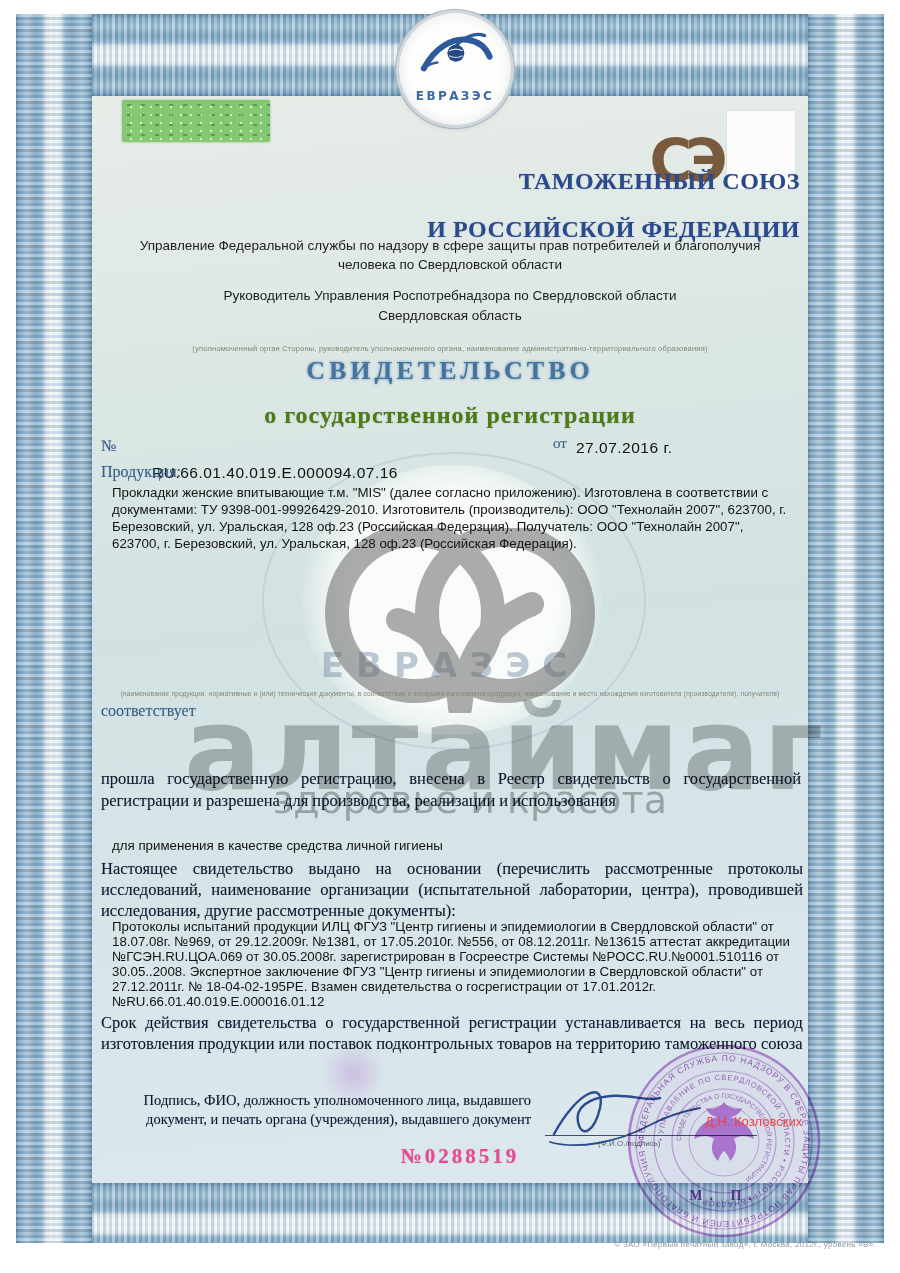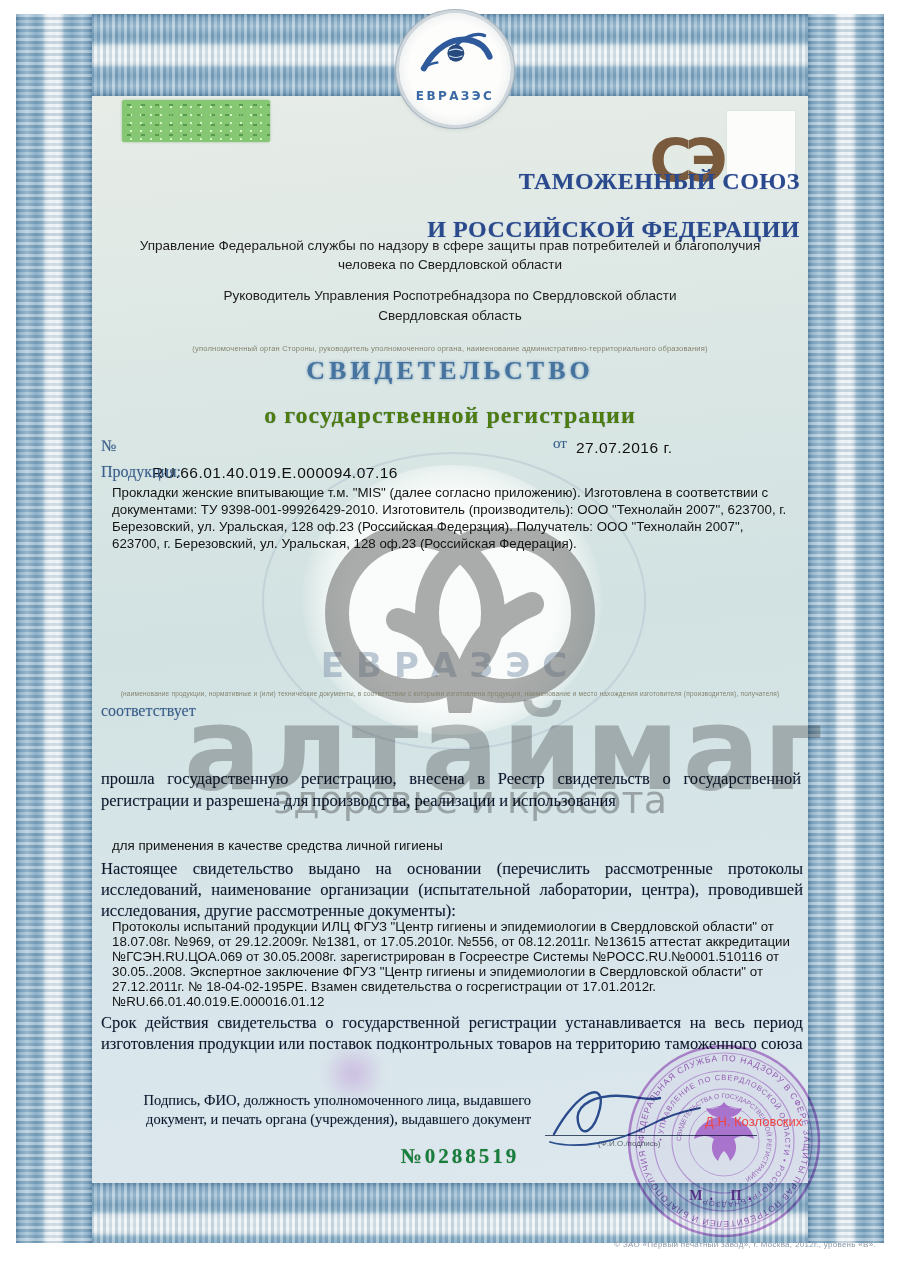--- a/index.html
+++ b/index.html
@@ -70,21 +70,21 @@
      font-family:"DejaVu Sans",sans-serif;font-size:38px;color:rgba(112,112,112,.5);mix-blend-mode:multiply;pointer-events:none;}
   
   .sig-line{position:absolute;left:545px;top:1135px;width:212px;border-bottom:1.5px solid #3f5068;z-index:4;}
   .sig-note{position:absolute;left:598px;top:1139px;font-family:"Liberation Sans",sans-serif;font-size:8px;color:#5a6470;z-index:4;}
   .signer{position:absolute;left:705px;top:1114px;font-family:"Liberation Sans",sans-serif;font-size:13px;color:#ef4444;z-index:7;}
   .sig-svg{position:absolute;left:548px;top:1078px;z-index:6;}
   .stamp{position:absolute;left:612px;top:1038px;z-index:6;mix-blend-mode:multiply;}
   .smudge{position:absolute;left:318px;top:1046px;width:70px;height:55px;border-radius:50%;z-index:3;
      background:radial-gradient(circle,rgba(170,90,200,.30),transparent 70%);filter:blur(4px);}
   .serial{position:absolute;left:360px;top:1144px;width:200px;text-align:center;z-index:4;
-     font-weight:bold;font-size:21px;letter-spacing:3px;color:#15803d;text-shadow:0 0 1px rgba(142,58,44,.4);}
+     font-weight:bold;font-size:21px;letter-spacing:3px;color:#ec4899;text-shadow:0 0 1px rgba(142,58,44,.4);}
   .print-note{position:absolute;right:24px;top:1240px;z-index:2;
      font-family:"Liberation Sans",sans-serif;font-size:8px;color:#8c98a4;letter-spacing:.3px;}
 </style>
 </head>
 <body>
 
 <div class="page">
 
   <div class="band h top"></div>
   <div class="band h bottom"></div>

